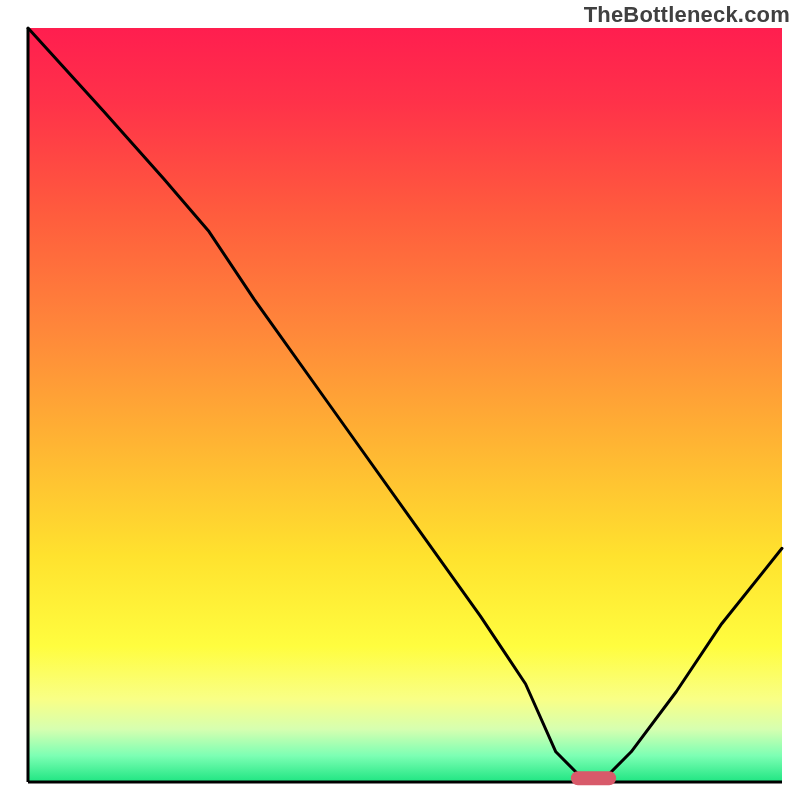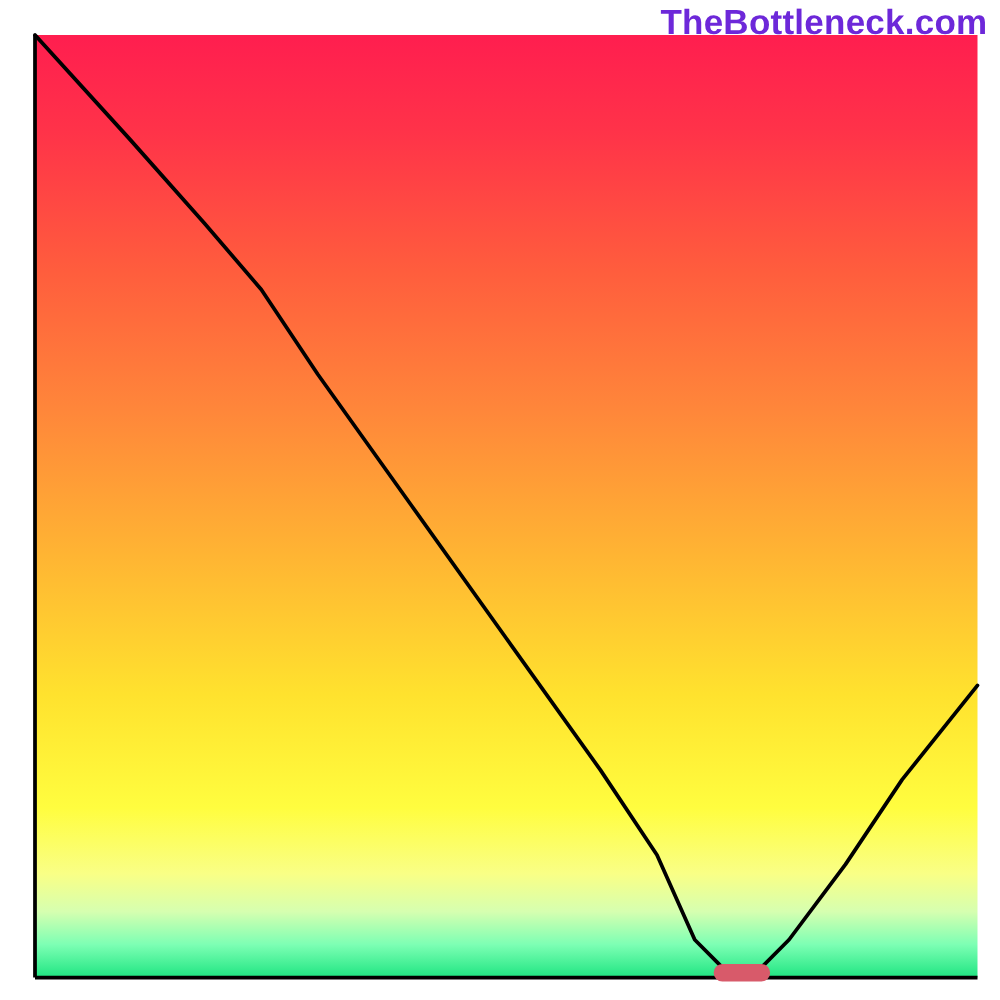--- a/index.html
+++ b/index.html
@@ -13,23 +13,23 @@
   }
   .chart-wrap {
     position: relative;
     width: 800px;
     height: 800px;
   }
   .attribution {
     position: absolute;
     top: 2px;
     right: 10px;
-    font-size: 28px;
+    font-size: 22px;
     font-weight: 600;
-    color: #6d28d9;
+    color: #404040;
     letter-spacing: 0.2px;
   }
   svg {
     display: block;
   }
 </style>
 </head>
 <body>
 
 <div class="chart-wrap">

